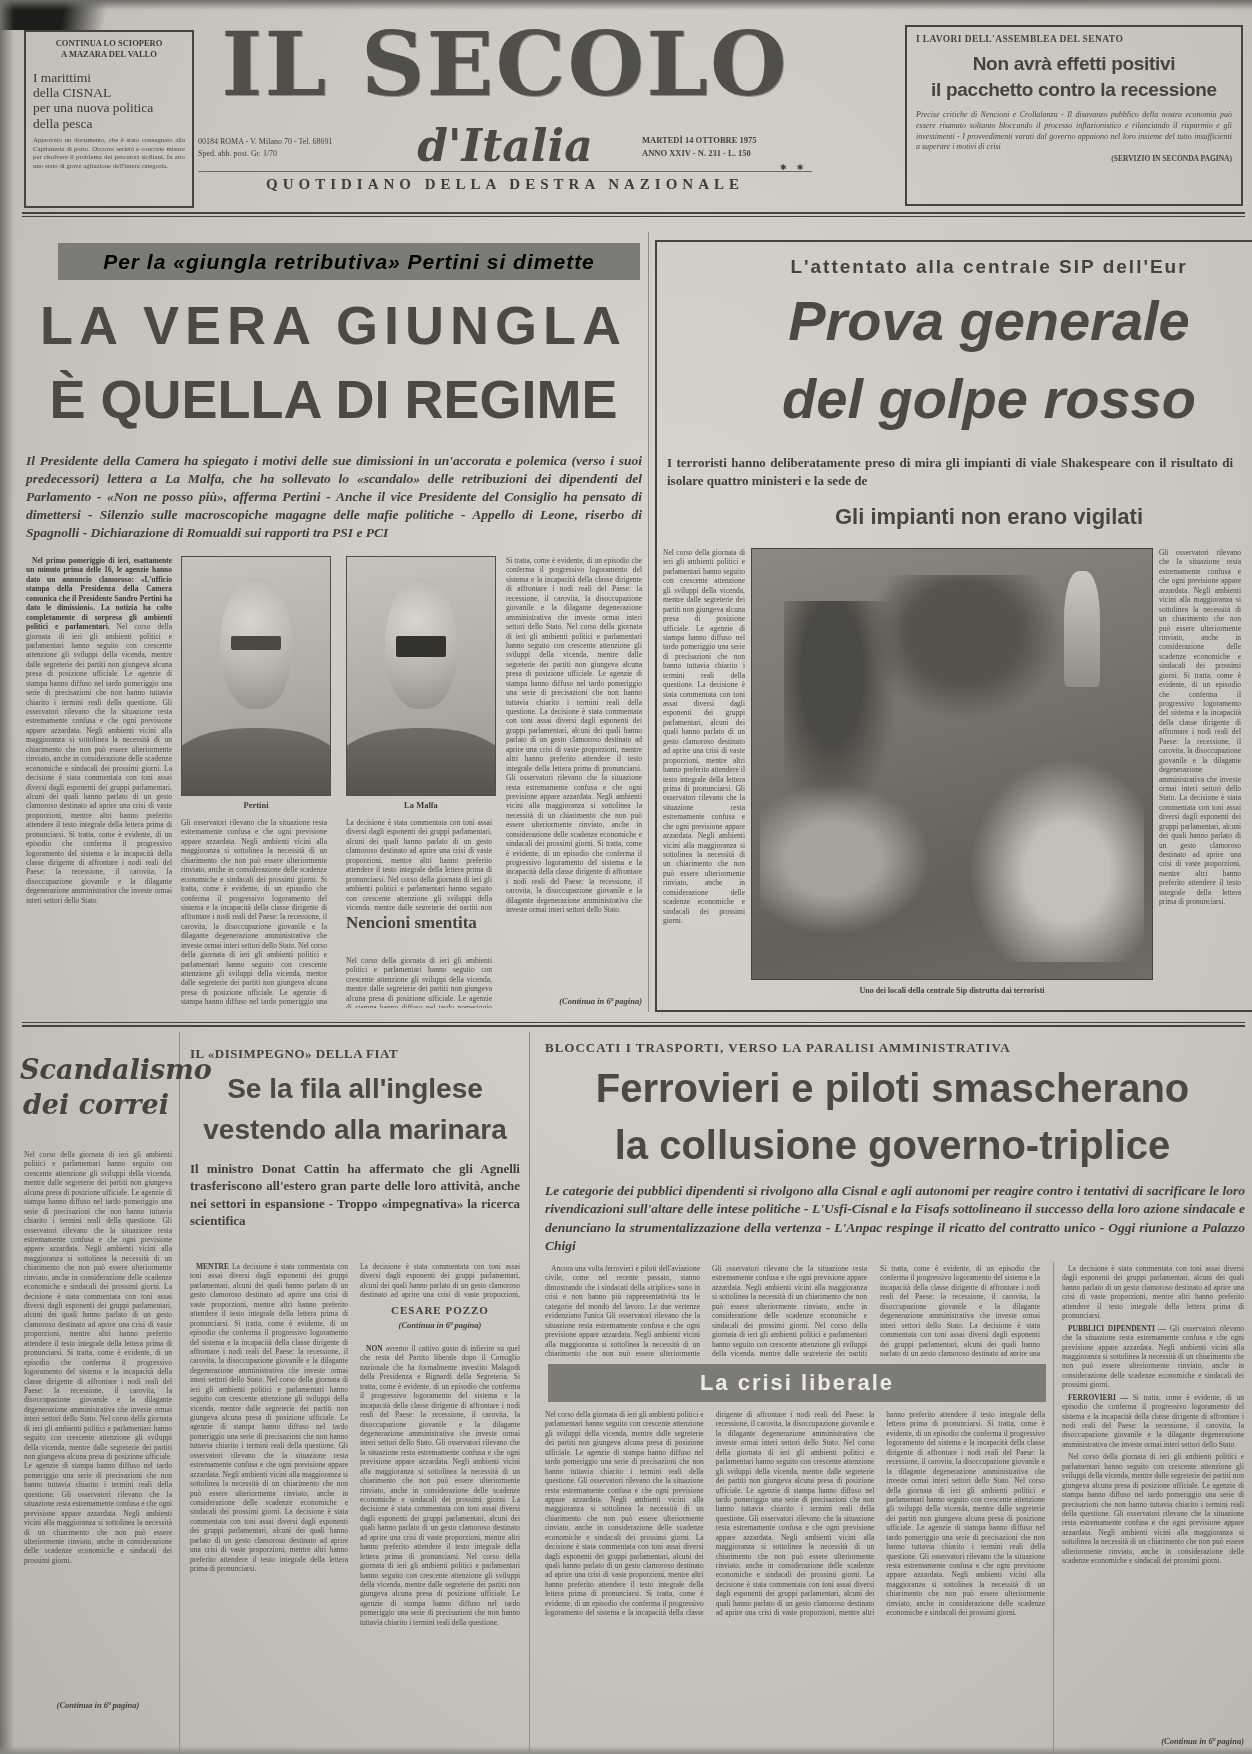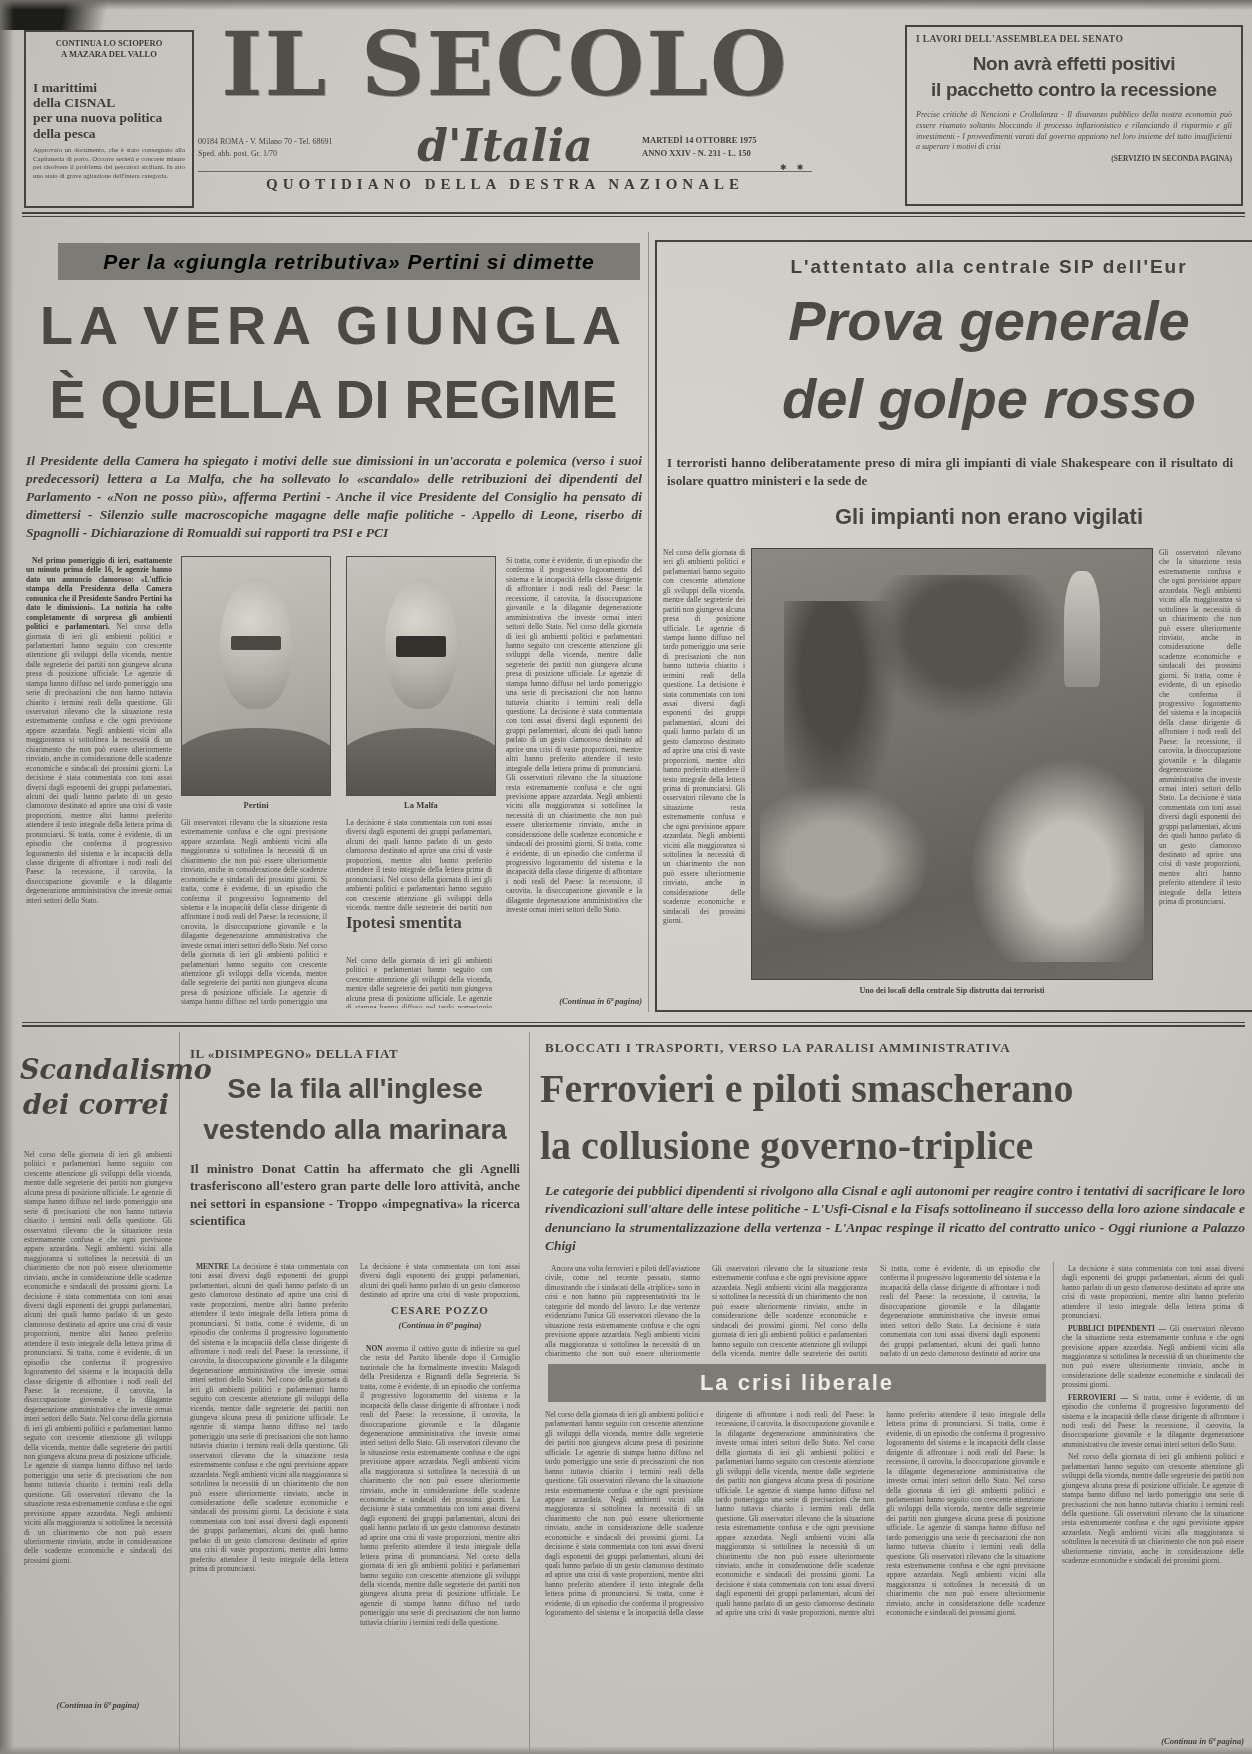--- a/index.html
+++ b/index.html
@@ -16,21 +16,21 @@
 
   
   .edge-top{left:0;top:0;width:100%;height:10px;background:linear-gradient(#6f6d68,rgba(0,0,0,0))}
   .edge-left{left:0;top:0;width:14px;height:100%;background:linear-gradient(90deg,#716f69,rgba(0,0,0,0))}
   .edge-bottom{left:0;bottom:0;width:100%;height:8px;background:linear-gradient(rgba(0,0,0,0),#8a8882)}
   .corner-tl{left:0;top:0;width:150px;height:30px;background:linear-gradient(100deg,#1c1c1a 0 42%,rgba(0,0,0,0) 70%)}
 
   
   .strike{left:24px;top:30px;width:170px;height:178px;border:2px solid #45433d;padding:6px 7px;background:rgba(255,255,255,.04)}
   .strike-k{font-size:8.5px;font-weight:bold;text-align:center;line-height:1.25}
-  .strike-h{font-size:13.5px;font-weight:bold;line-height:1.12;margin-top:21px;color:#3d3b34}
+  .strike-h{font-size:13.5px;font-weight:normal;line-height:1.12;margin-top:11px;color:#3d3b34}
   .strike-b{margin-top:5px;font-size:6.8px;line-height:1.3;text-align:justify;filter:blur(.25px);color:#474540}
 
   
   .m-title{left:198px;top:8px;width:614px;height:112px;font-family:"DejaVu Serif",serif;font-weight:bold;
            font-size:88px;line-height:112px;text-align:center;letter-spacing:2px;color:#514f4a;
            text-shadow:1px 1px 0 #8f8d87}
   .m-row{left:198px;top:120px;width:614px;height:54px;display:flex}
   .m-addr{width:170px;font-size:8px;line-height:1.5;padding-top:16px;color:#44423c}
   .m-script{flex:1;text-align:center;font-family:"DejaVu Serif",serif;font-style:italic;font-weight:bold;
             font-size:44px;line-height:52px;color:#4c4a45}
@@ -125,21 +125,21 @@
   .f-head span{display:block}
   .f-deck{left:190px;top:1160px;width:330px;font-size:13px;font-weight:bold;text-align:justify;line-height:1.33;color:#403e38}
   .f-cola{left:190px;top:1262px;width:158px;height:492px}
   .f-colb-top{left:360px;top:1262px;width:160px;height:38px}
   .f-byline{left:360px;top:1304px;width:160px;text-align:center;font-size:11px;font-weight:bold;letter-spacing:1px;color:#3f3d37}
   .f-contb{left:360px;top:1320px;width:160px;text-align:center}
   .f-non{left:360px;top:1344px;width:160px;height:410px}
 
   
   .fe-kick{left:545px;top:1040px;width:700px;font-size:13px;font-weight:bold;letter-spacing:1px;color:#44423c}
-  .fe-head{left:540px;top:1060px;width:705px;text-align:left;font-family:Liberation Serif, serif;
+  .fe-head{left:540px;top:1060px;width:705px;text-align:center;font-family:Liberation Sans, sans-serif;
            font-weight:bold;font-size:40px;line-height:57px;color:#4b4944}
   .fe-head span{display:block}
   .fe-deck{left:545px;top:1182px;width:700px;font-size:13.5px;font-weight:bold;font-style:italic;
            text-align:justify;line-height:1.36;color:#403e38}
   .fe-c1{left:545px;top:1264px;width:155px;height:92px}
   .fe-c2{left:712px;top:1264px;width:155px;height:92px}
   .fe-c3{left:880px;top:1264px;width:160px;height:92px}
   .fe-banner{left:548px;top:1364px;width:498px;height:38px;background:#7d7b75;color:#eceae4;
              font-family:"Liberation Sans",sans-serif;font-weight:bold;font-size:22px;line-height:38px;
              text-align:center;letter-spacing:2px}
@@ -219,21 +219,21 @@
   <div class="abs photoB portrait dark">
     <span class="ph-head"></span>
     <span class="ph-glasses"></span>
     <span class="ph-shoulders"></span>
   </div>
   <div class="abs capA cap">Pertini</div>
   <div class="abs capB cap">La Malfa</div>
 
   <div class="abs p-col2 bt">Gli osservatori rilevano che la situazione resta estremamente confusa e che ogni previsione appare azzardata. Negli ambienti vicini alla maggioranza si sottolinea la necessità di un chiarimento che non può essere ulteriormente rinviato, anche in considerazione delle scadenze economiche e sindacali dei prossimi giorni. Si tratta, come è evidente, di un episodio che conferma il progressivo logoramento del sistema e la incapacità della classe dirigente di affrontare i nodi reali del Paese: la recessione, il carovita, la disoccupazione giovanile e la dilagante degenerazione amministrativa che investe ormai interi settori dello Stato. Nel corso della giornata di ieri gli ambienti politici e parlamentari hanno seguito con crescente attenzione gli sviluppi della vicenda, mentre dalle segreterie dei partiti non giungeva alcuna presa di posizione ufficiale. Le agenzie di stampa hanno diffuso nel tardo pomeriggio una serie di precisazioni che non hanno tuttavia chiarito i termini reali della questione.</div>
   <div class="abs p-col3top bt">La decisione è stata commentata con toni assai diversi dagli esponenti dei gruppi parlamentari, alcuni dei quali hanno parlato di un gesto clamoroso destinato ad aprire una crisi di vaste proporzioni, mentre altri hanno preferito attendere il testo integrale della lettera prima di pronunciarsi. Nel corso della giornata di ieri gli ambienti politici e parlamentari hanno seguito con crescente attenzione gli sviluppi della vicenda, mentre dalle segreterie dei partiti non giungeva alcuna presa di posizione ufficiale. Le agenzie di stampa hanno diffuso nel tardo pomeriggio una serie di precisazioni che non hanno tuttavia chiarito i termini reali della questione.</div>
-  <div class="abs p-sub">Ipotesi smentita</div>
+  <div class="abs p-sub">Nencioni smentita</div>
   <div class="abs p-col3bot bt">Nel corso della giornata di ieri gli ambienti politici e parlamentari hanno seguito con crescente attenzione gli sviluppi della vicenda, mentre dalle segreterie dei partiti non giungeva alcuna presa di posizione ufficiale. Le agenzie di stampa hanno diffuso nel tardo pomeriggio una serie di precisazioni che non hanno tuttavia chiarito i termini reali della questione. Gli osservatori rilevano che la situazione resta estremamente confusa e che ogni previsione appare azzardata. Negli ambienti vicini alla maggioranza si sottolinea la necessità di un chiarimento che non può essere ulteriormente rinviato, anche in considerazione delle scadenze economiche e sindacali dei prossimi giorni.</div>
   <div class="abs p-col4 bt">Si tratta, come è evidente, di un episodio che conferma il progressivo logoramento del sistema e la incapacità della classe dirigente di affrontare i nodi reali del Paese: la recessione, il carovita, la disoccupazione giovanile e la dilagante degenerazione amministrativa che investe ormai interi settori dello Stato. Nel corso della giornata di ieri gli ambienti politici e parlamentari hanno seguito con crescente attenzione gli sviluppi della vicenda, mentre dalle segreterie dei partiti non giungeva alcuna presa di posizione ufficiale. Le agenzie di stampa hanno diffuso nel tardo pomeriggio una serie di precisazioni che non hanno tuttavia chiarito i termini reali della questione. La decisione è stata commentata con toni assai diversi dagli esponenti dei gruppi parlamentari, alcuni dei quali hanno parlato di un gesto clamoroso destinato ad aprire una crisi di vaste proporzioni, mentre altri hanno preferito attendere il testo integrale della lettera prima di pronunciarsi. Gli osservatori rilevano che la situazione resta estremamente confusa e che ogni previsione appare azzardata. Negli ambienti vicini alla maggioranza si sottolinea la necessità di un chiarimento che non può essere ulteriormente rinviato, anche in considerazione delle scadenze economiche e sindacali dei prossimi giorni. Si tratta, come è evidente, di un episodio che conferma il progressivo logoramento del sistema e la incapacità della classe dirigente di affrontare i nodi reali del Paese: la recessione, il carovita, la disoccupazione giovanile e la dilagante degenerazione amministrativa che investe ormai interi settori dello Stato.</div>
   <div class="abs p-cont cont">(Continua in 6ª pagina)</div>
 
   <div class="abs v-main"></div>
 
   <div class="abs sipbox">
     <div class="in s-kick">L'attentato alla centrale SIP dell'Eur</div>
     <div class="in s-head">
       <span>Prova generale</span>

